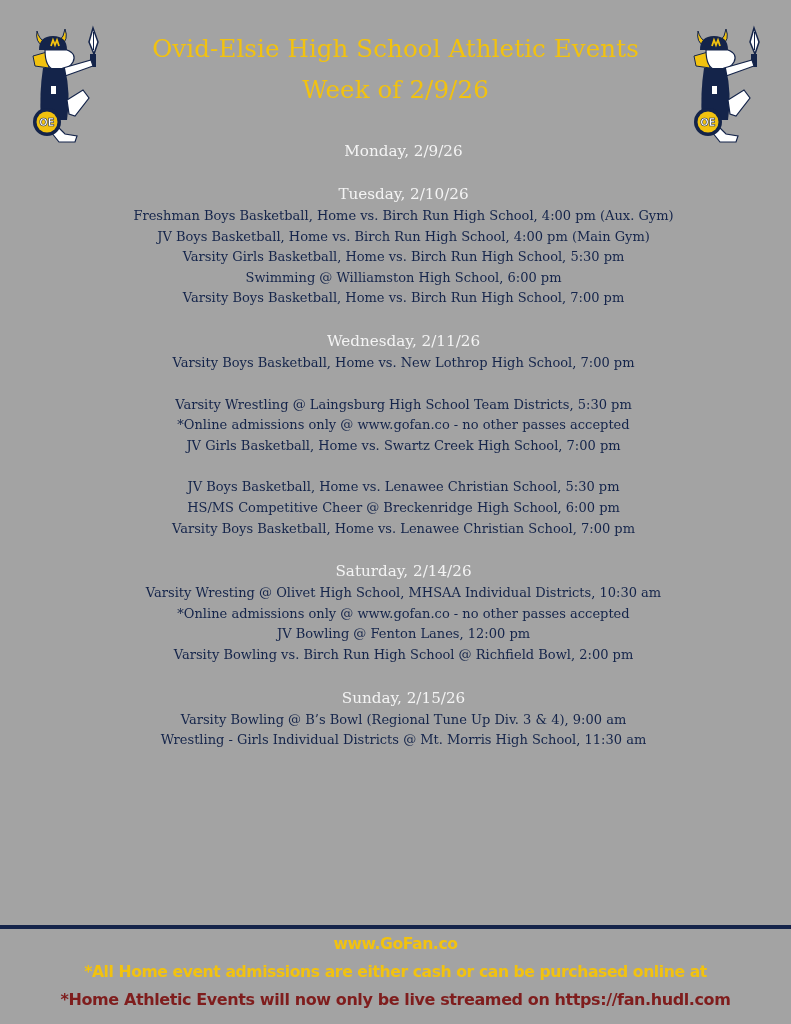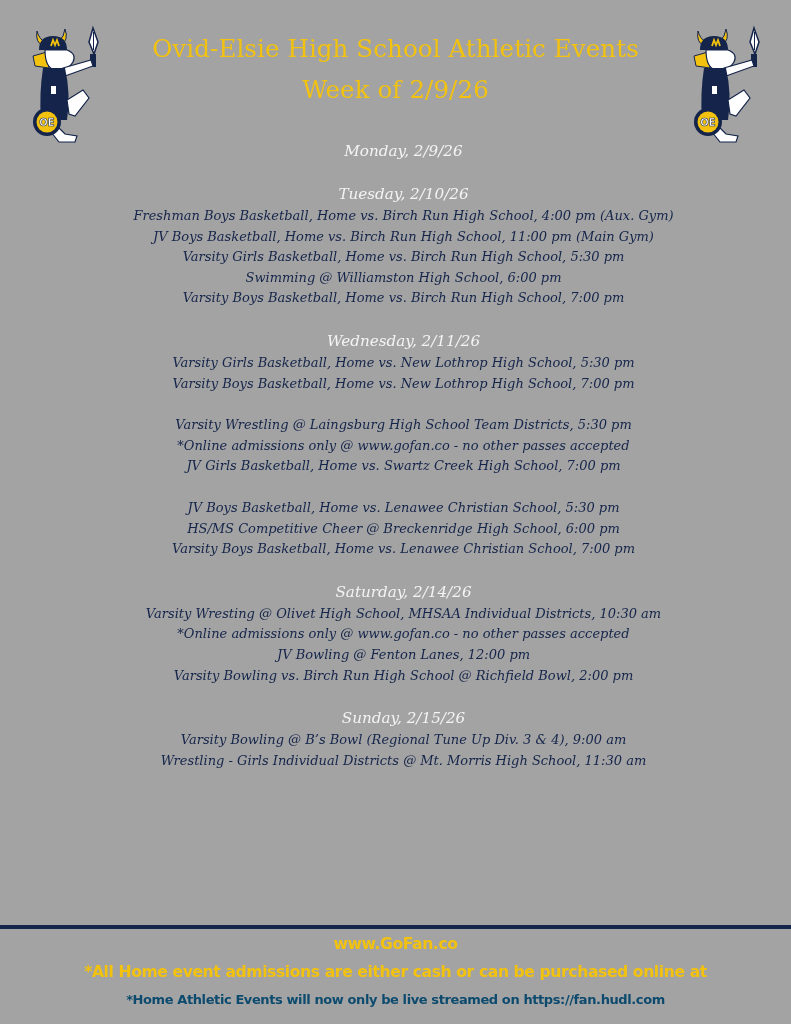--- a/index.html
+++ b/index.html
@@ -14,43 +14,42 @@
   .mascot.right { left: 686px; top: 24px; }
   .title {
     position: absolute; left: 0; right: 0; top: 28px;
     text-align: center; color: #f2c20f;
     font-family: "DejaVu Serif", serif; font-size: 24.5px; line-height: 41px;
     letter-spacing: 0.1px;
   }
   .schedule {
     position: absolute; left: 16px; right: 0; top: 140px;
     text-align: center;
-    font-style: italic;
   }
   .day { margin-bottom: 21px; }
   .day-heading {
     color: #f4f4f4; font-family: "DejaVu Serif", serif;
     font-size: 15.2px; line-height: 22px; height: 22px; margin-bottom: 1px;
   }
   .event {
     color: #14244a; font-family: "DejaVu Serif", serif;
     font-size: 13px; line-height: 20.6px; height: 20.6px; white-space: nowrap;
   }
   .divider {
     position: absolute; left: 0; right: 0; top: 925px; height: 4px;
     background: #14244a;
   }
   .footer { position: absolute; left: 0; right: 0; top: 930px; text-align: center; }
   .note-gold {
     color: #f2c20f; font-family: "DejaVu Sans", sans-serif; font-weight: bold;
     font-size: 15.6px; line-height: 28px; letter-spacing: -0.4px;
   }
   .note-navy {
-    color: #0c4a6e; font-family: "DejaVu Sans", sans-serif; font-weight: bold;
-    font-size: 13px; line-height: 28px; letter-spacing: -0.4px;
+    color: #7f1d1d; font-family: "DejaVu Sans", sans-serif; font-weight: bold;
+    font-size: 16px; line-height: 28px; letter-spacing: -0.4px;
   }
 </style>
 </head>
 <body>
 
 <svg class="mascot left" viewBox="0 0 80 124">
 
   <polygon points="68,4 73,18 69,30 64,18" fill="#fff" stroke="#14244a" stroke-width="1.5"></polygon>
   <line x1="68.5" y1="8" x2="68.5" y2="26" stroke="#14244a" stroke-width="1"></line>
   <rect x="65" y="30" width="6" height="13" fill="#14244a"></rect>
@@ -103,28 +102,27 @@
   <div>Week of 2/9/26</div>
 </div>
 
 <div class="schedule" id="schedule">
     <div class="day">
       <div class="day-heading">Monday, 2/9/26</div>
     </div>
     <div class="day">
       <div class="day-heading">Tuesday, 2/10/26</div>
       <div class="event">Freshman Boys Basketball, Home vs. Birch Run High School, 4:00 pm (Aux. Gym)</div>
-      <div class="event">JV Boys Basketball, Home vs. Birch Run High School, 11:00 pm (Main Gym)</div>
+      <div class="event">JV Boys Basketball, Home vs. Birch Run High School, 4:00 pm (Main Gym)</div>
       <div class="event">Varsity Girls Basketball, Home vs. Birch Run High School, 5:30 pm</div>
       <div class="event">Swimming @ Williamston High School, 6:00 pm</div>
       <div class="event">Varsity Boys Basketball, Home vs. Birch Run High School, 7:00 pm</div>
     </div>
     <div class="day">
       <div class="day-heading">Wednesday, 2/11/26</div>
-      <div class="event">Varsity Girls Basketball, Home vs. New Lothrop High School, 5:30 pm</div>
       <div class="event">Varsity Boys Basketball, Home vs. New Lothrop High School, 7:00 pm</div>
     </div>
     <div class="day">
       <div class="event">Varsity Wrestling @ Laingsburg High School Team Districts, 5:30 pm</div>
       <div class="event">*Online admissions only @ www.gofan.co - no other passes accepted</div>
       <div class="event">JV Girls Basketball, Home vs. Swartz Creek High School, 7:00 pm</div>
     </div>
     <div class="day">
       <div class="event">JV Boys Basketball, Home vs. Lenawee Christian School, 5:30 pm</div>
       <div class="event">HS/MS Competitive Cheer @ Breckenridge High School, 6:00 pm</div>

